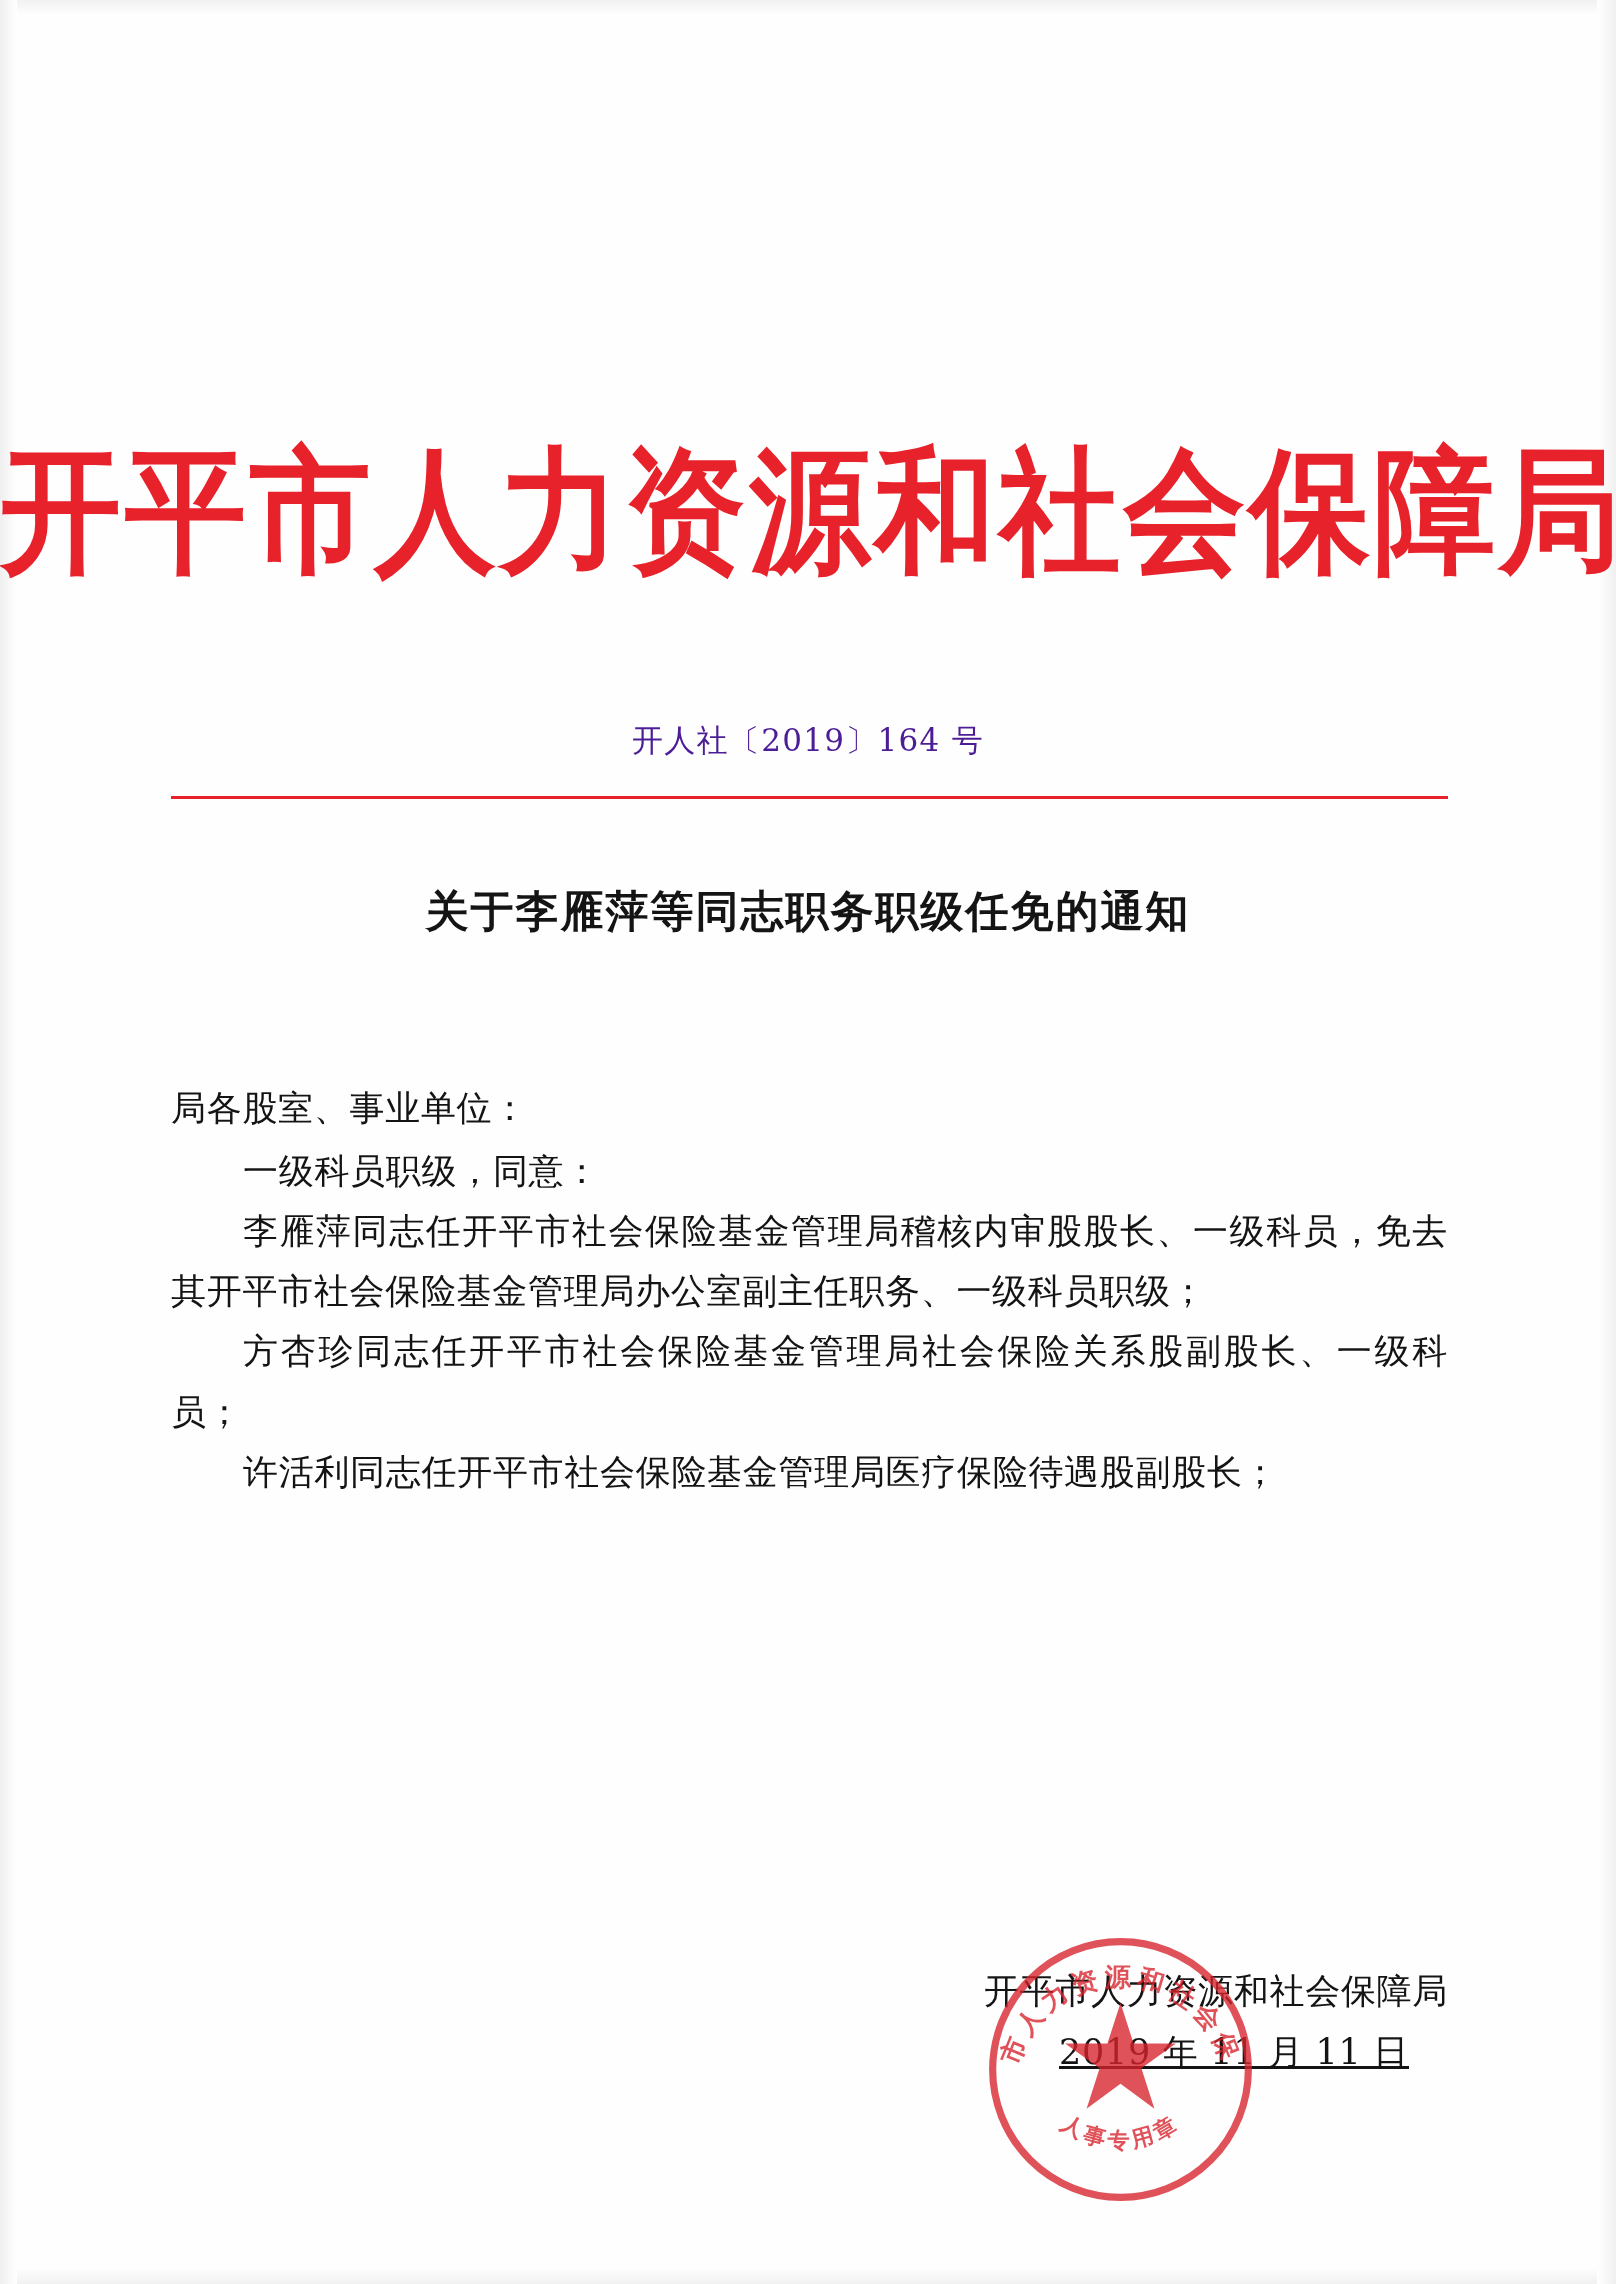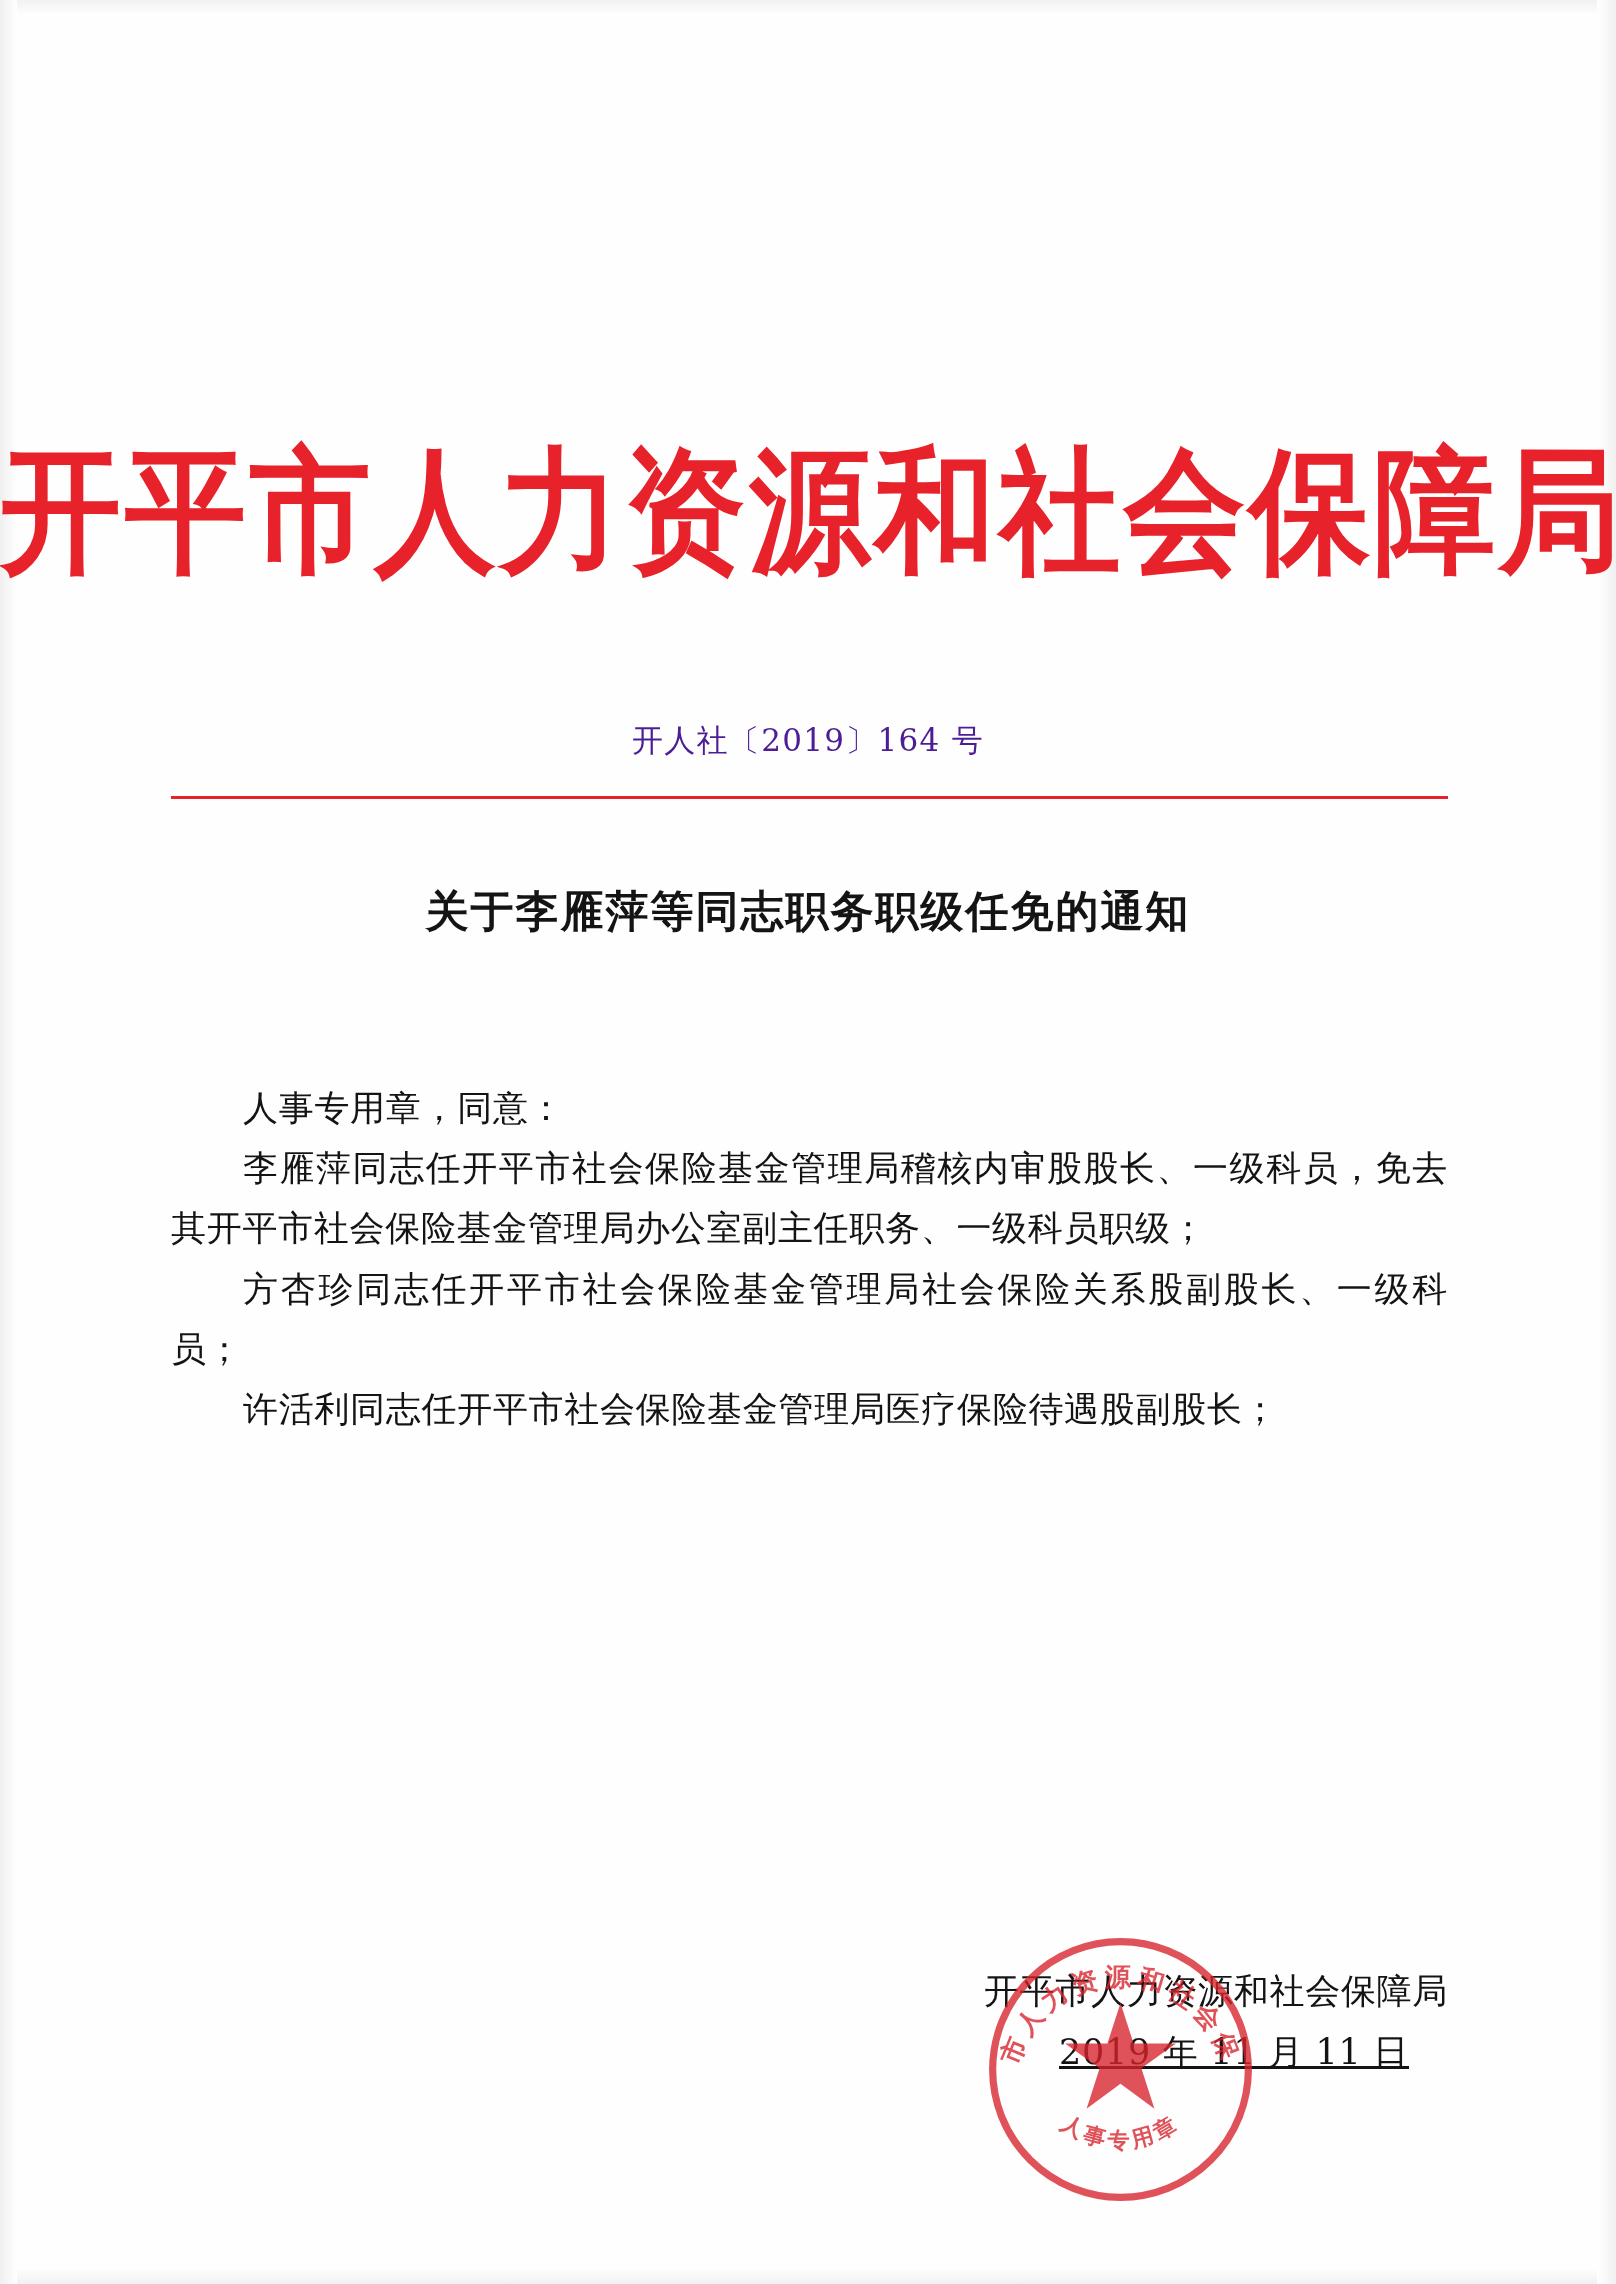--- a/index.html
+++ b/index.html
@@ -156,21 +156,22 @@
 
   <div class="masthead">开平市人力资源和社会保障局文件</div>
 
   <div class="doc-number">开人社〔2019〕164 号</div>
 
   <div class="red-rule"></div>
 
   <div class="doc-title">关于李雁萍等同志职务职级任免的通知</div>
 
   <div class="body-block">
-    <div class="para">人事专用章，同意：</div>
+    <div class="salutation">局各股室、事业单位：</div>
+    <div class="para">一级科员职级，同意：</div>
     <div class="para">李雁萍同志任开平市社会保险基金管理局稽核内审股股长、一级科员，免去其开平市社会保险基金管理局办公室副主任职务、一级科员职级；</div>
     <div class="para">方杏珍同志任开平市社会保险基金管理局社会保险关系股副股长、一级科员；</div>
     <div class="para">许活利同志任开平市社会保险基金管理局医疗保险待遇股副股长；</div>
   </div>
 
   <div class="signature">
     <div>开平市人力资源和社会保障局</div>
     <div class="sig-date">2019 年 11 月 11 日</div>
   </div>
 

